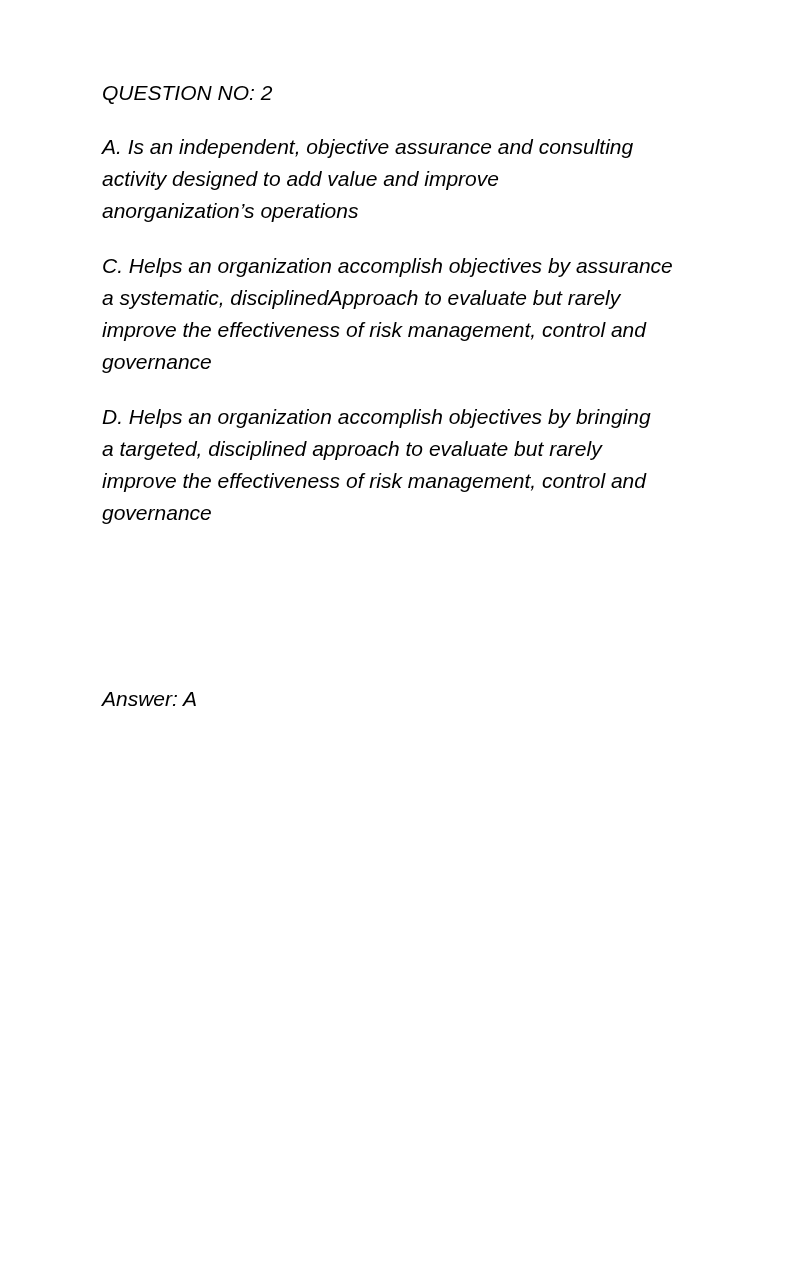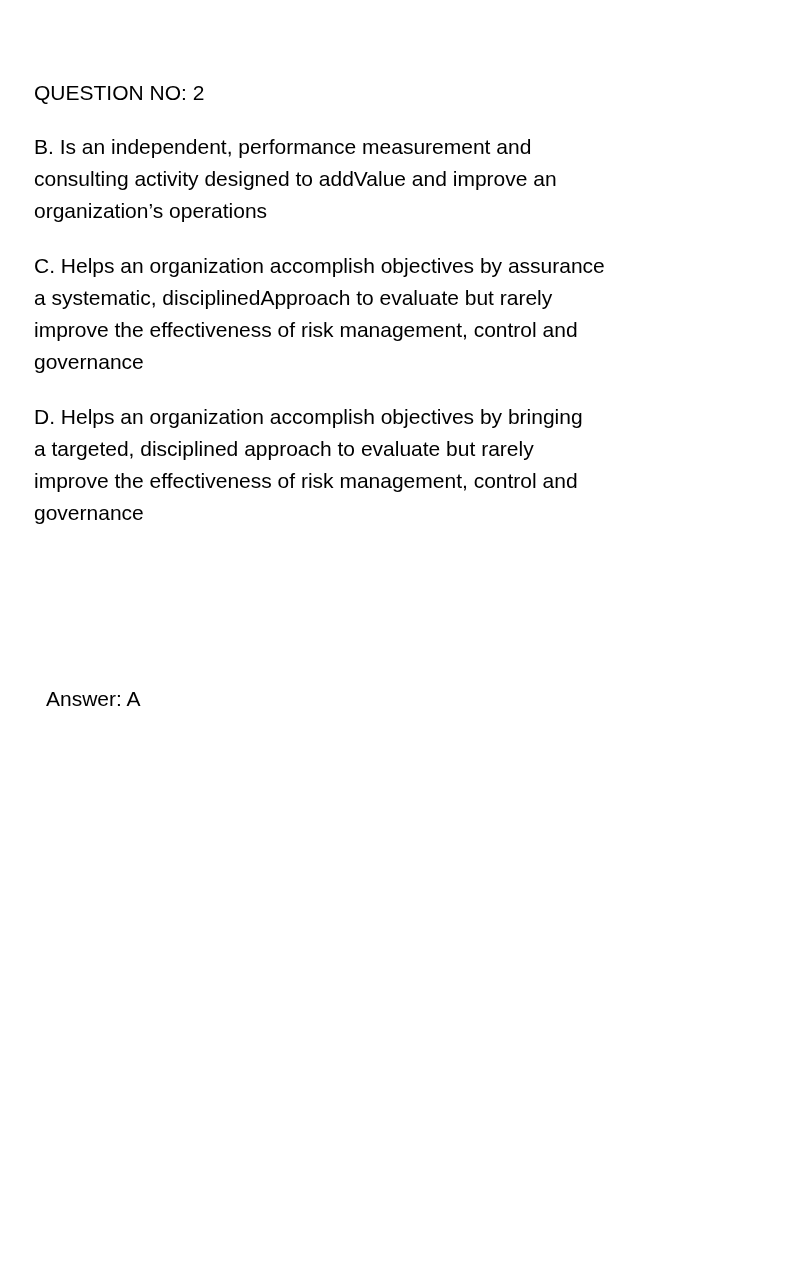--- a/index.html
+++ b/index.html
@@ -9,50 +9,51 @@
   }
   .page {
     position: relative;
     width: 800px;
     height: 1280px;
     background: #ffffff;
     overflow: hidden;
     font-family: "Liberation Sans", "DejaVu Sans", sans-serif;
     color: #000000;
     box-sizing: border-box;
-    padding: 77px 70px 0 34px;
+    padding: 77px 70px 0 102px;
     font-size: 21px;
     line-height: 32px;
+    font-style: italic;
   }
   .block {
     margin: 0 0 22px 0;
   }
   .option {
     white-space: pre-line;
     margin: 0 0 23px 0;
   }
   .answer-section {
     margin-top: 154px;
   }
   .answer-line, .explanation-line {
-    margin: 12px;
+    margin: 0;
   }
 </style>
 </head>
 <body>
 
 <div class="page">
 
   <div class="block">QUESTION NO: 2</div>
 
 
+  <div class="option">A. Is an independent, objective assurance and consulting
+activity designed to add value and improve
+anorganization’s operations</div>
 
-  <div class="option">B. Is an independent, performance measurement and
-consulting activity designed to addValue and improve an
-organization’s operations</div>
 
   <div class="option">C. Helps an organization accomplish objectives by assurance
 a systematic, disciplinedApproach to evaluate but rarely
 improve the effectiveness of risk management, control and
 governance</div>
 
   <div class="option">D. Helps an organization accomplish objectives by bringing
 a targeted, disciplined approach to evaluate but rarely
 improve the effectiveness of risk management, control and
 governance</div>

